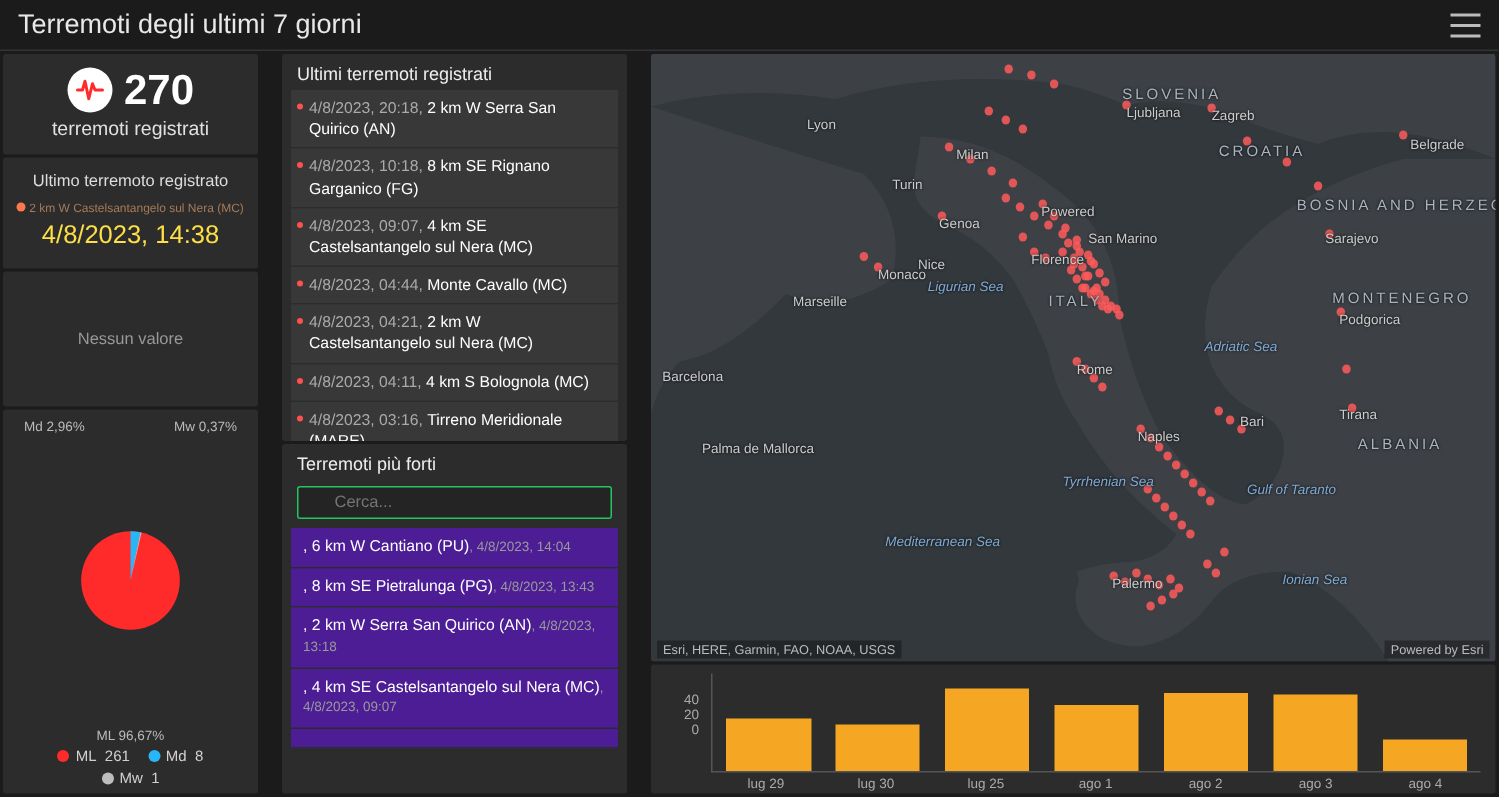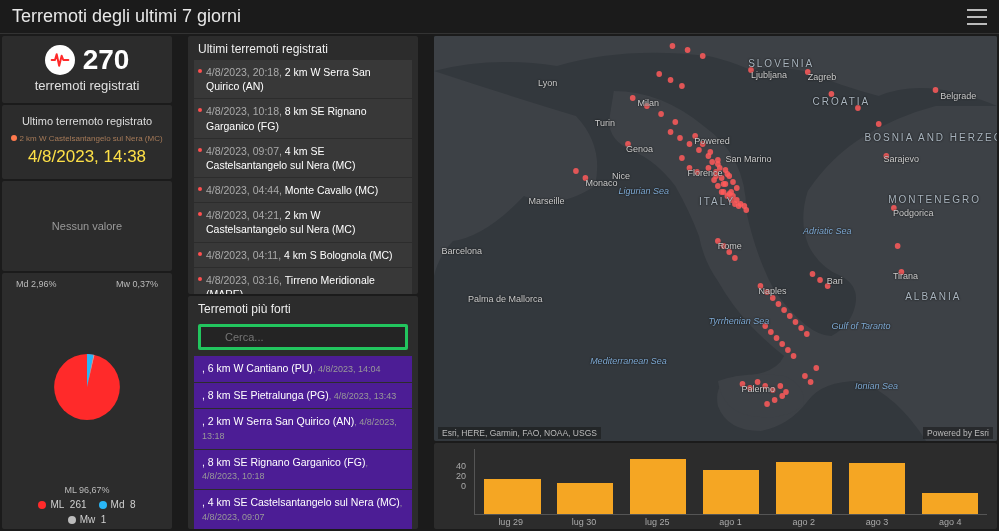--- a/index.html
+++ b/index.html
@@ -77,21 +77,21 @@
   .list-item::before {
     content:""; position:absolute; left:4px; top:9px;
     width:4px; height:4px; border-radius:50%; background:#ff5050;
   }
   .li-date { color:#aaa;}
   .li-loc { color:#fff; font-weight:500;}
   .list-recent { flex: 0 0 258px;}
   .list-strong { flex:1;}
   .search-wrap { padding:4px 10px 6px;}
   .search-box {
-    width:100%; background:#242424; border:3px solid #22c55e; border-radius:2px;
+    width:100%; background:#242424; border:1px solid #22c55e; border-radius:2px;
     padding:4px 6px 4px 24px; color:#bbb; font-size:11px; outline:none;
     background-image:none; position:relative;
   }
   .search-rel { position:relative;}
   .search-icon { position:absolute; left:16px; top:50%; transform:translateY(-50%); width:12px; height:12px; color:#888;}
   .strong-item {
     background:#4c1d95; border-bottom:1px solid #2c2c2c;
     padding:6px 8px; font-size:10.5px; line-height:1.3; cursor:pointer;
   }
   .strong-loc { color:#fff; font-weight:500;}
@@ -198,21 +198,20 @@
         <svg class="search-icon" viewBox="0 0 24 24">
             <circle cx="10" cy="10" r="6" fill="none" stroke="#888" stroke-width="2"></circle>
             <line x1="15" y1="15" x2="21" y2="21" stroke="#888" stroke-width="2"></line>
           </svg>
         <input class="search-box" type="text" placeholder="Cerca..." style="">
       </div>
       <div class="list-body" id="strong-list">
           <div class="strong-item"><span class="strong-loc">, 6 km W Cantiano (PU)</span><span class="strong-date">, 4/8/2023, 14:04</span></div>
           <div class="strong-item"><span class="strong-loc">, 8 km SE Pietralunga (PG)</span><span class="strong-date">, 4/8/2023, 13:43</span></div>
           <div class="strong-item"><span class="strong-loc">, 2 km W Serra San Quirico (AN)</span><span class="strong-date">, 4/8/2023, 13:18</span></div>
-          <div class="strong-item"><span class="strong-loc">, 8 km SE Rignano Garganico (FG)</span><span class="strong-date">, 4/8/2023, 10:18</span></div>
           <div class="strong-item"><span class="strong-loc">, 4 km SE Castelsantangelo sul Nera (MC)</span><span class="strong-date">, 4/8/2023, 09:07</span></div>
           <div class="strong-item"></div>
         </div>
     </div>
   </div>
 
   <div class="rightcol">
     <div class="panel map-card">
       <svg class="map-svg" viewBox="0 0 595 405" preserveAspectRatio="none">
 

